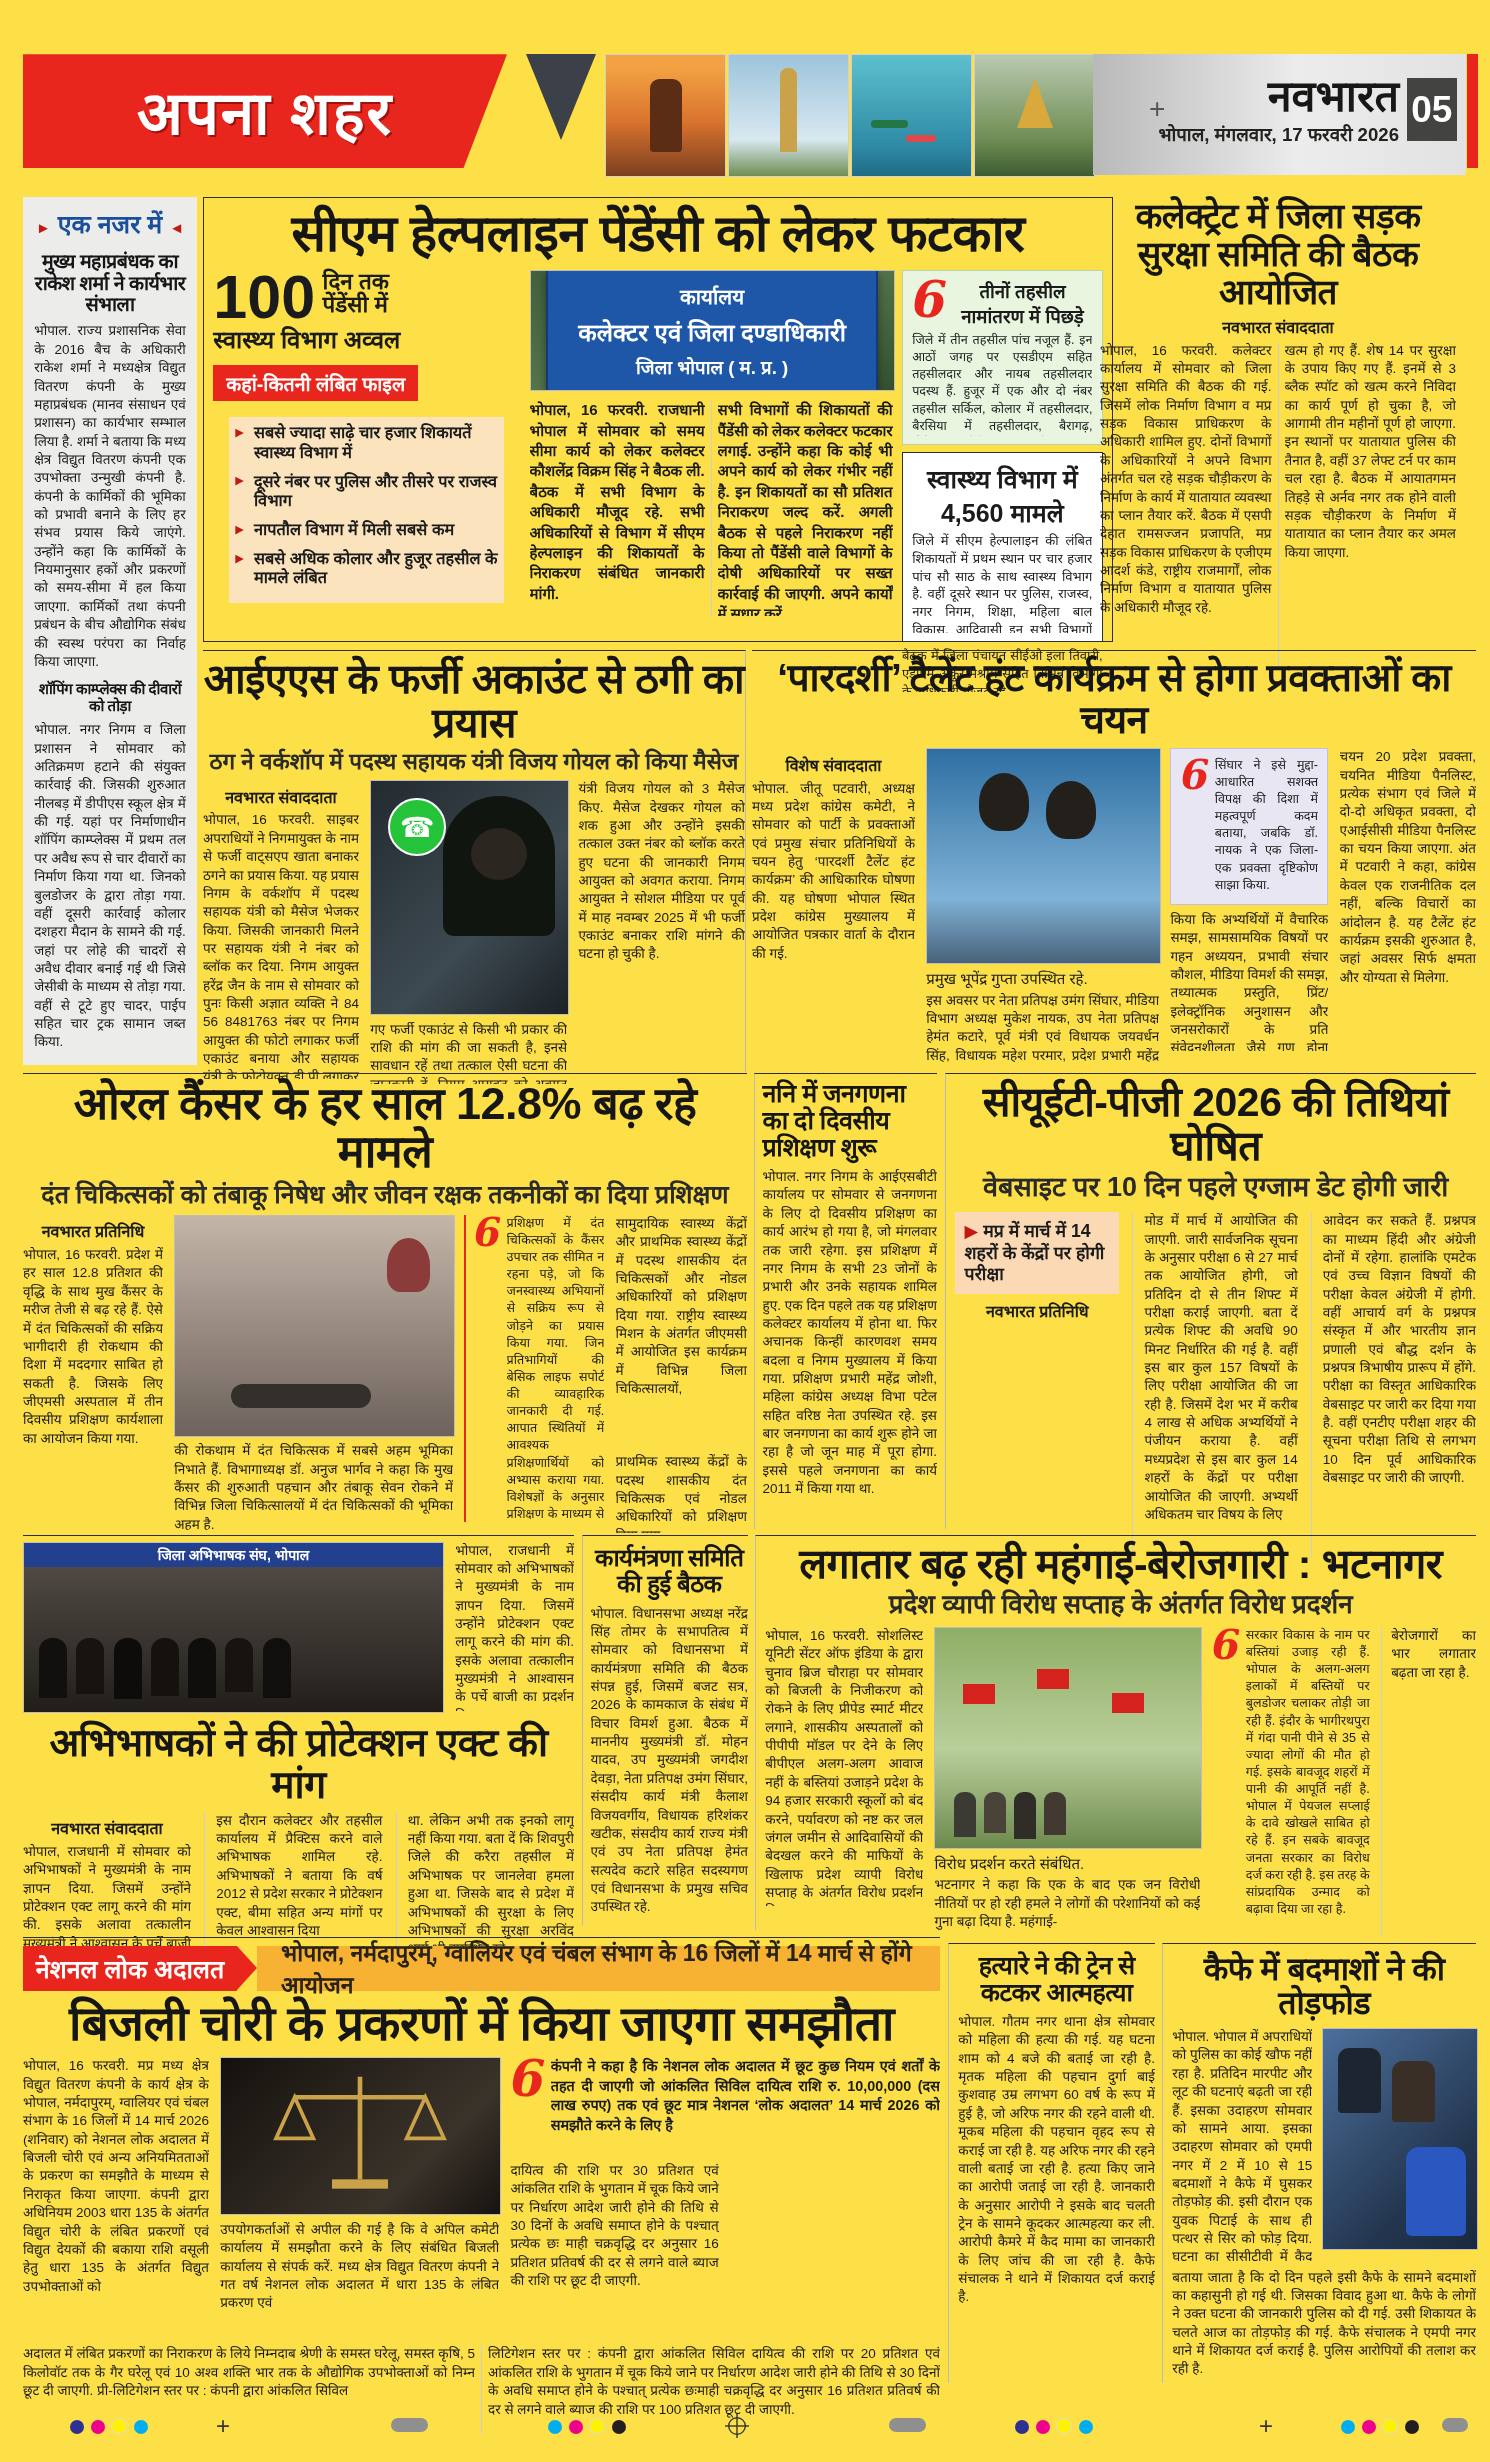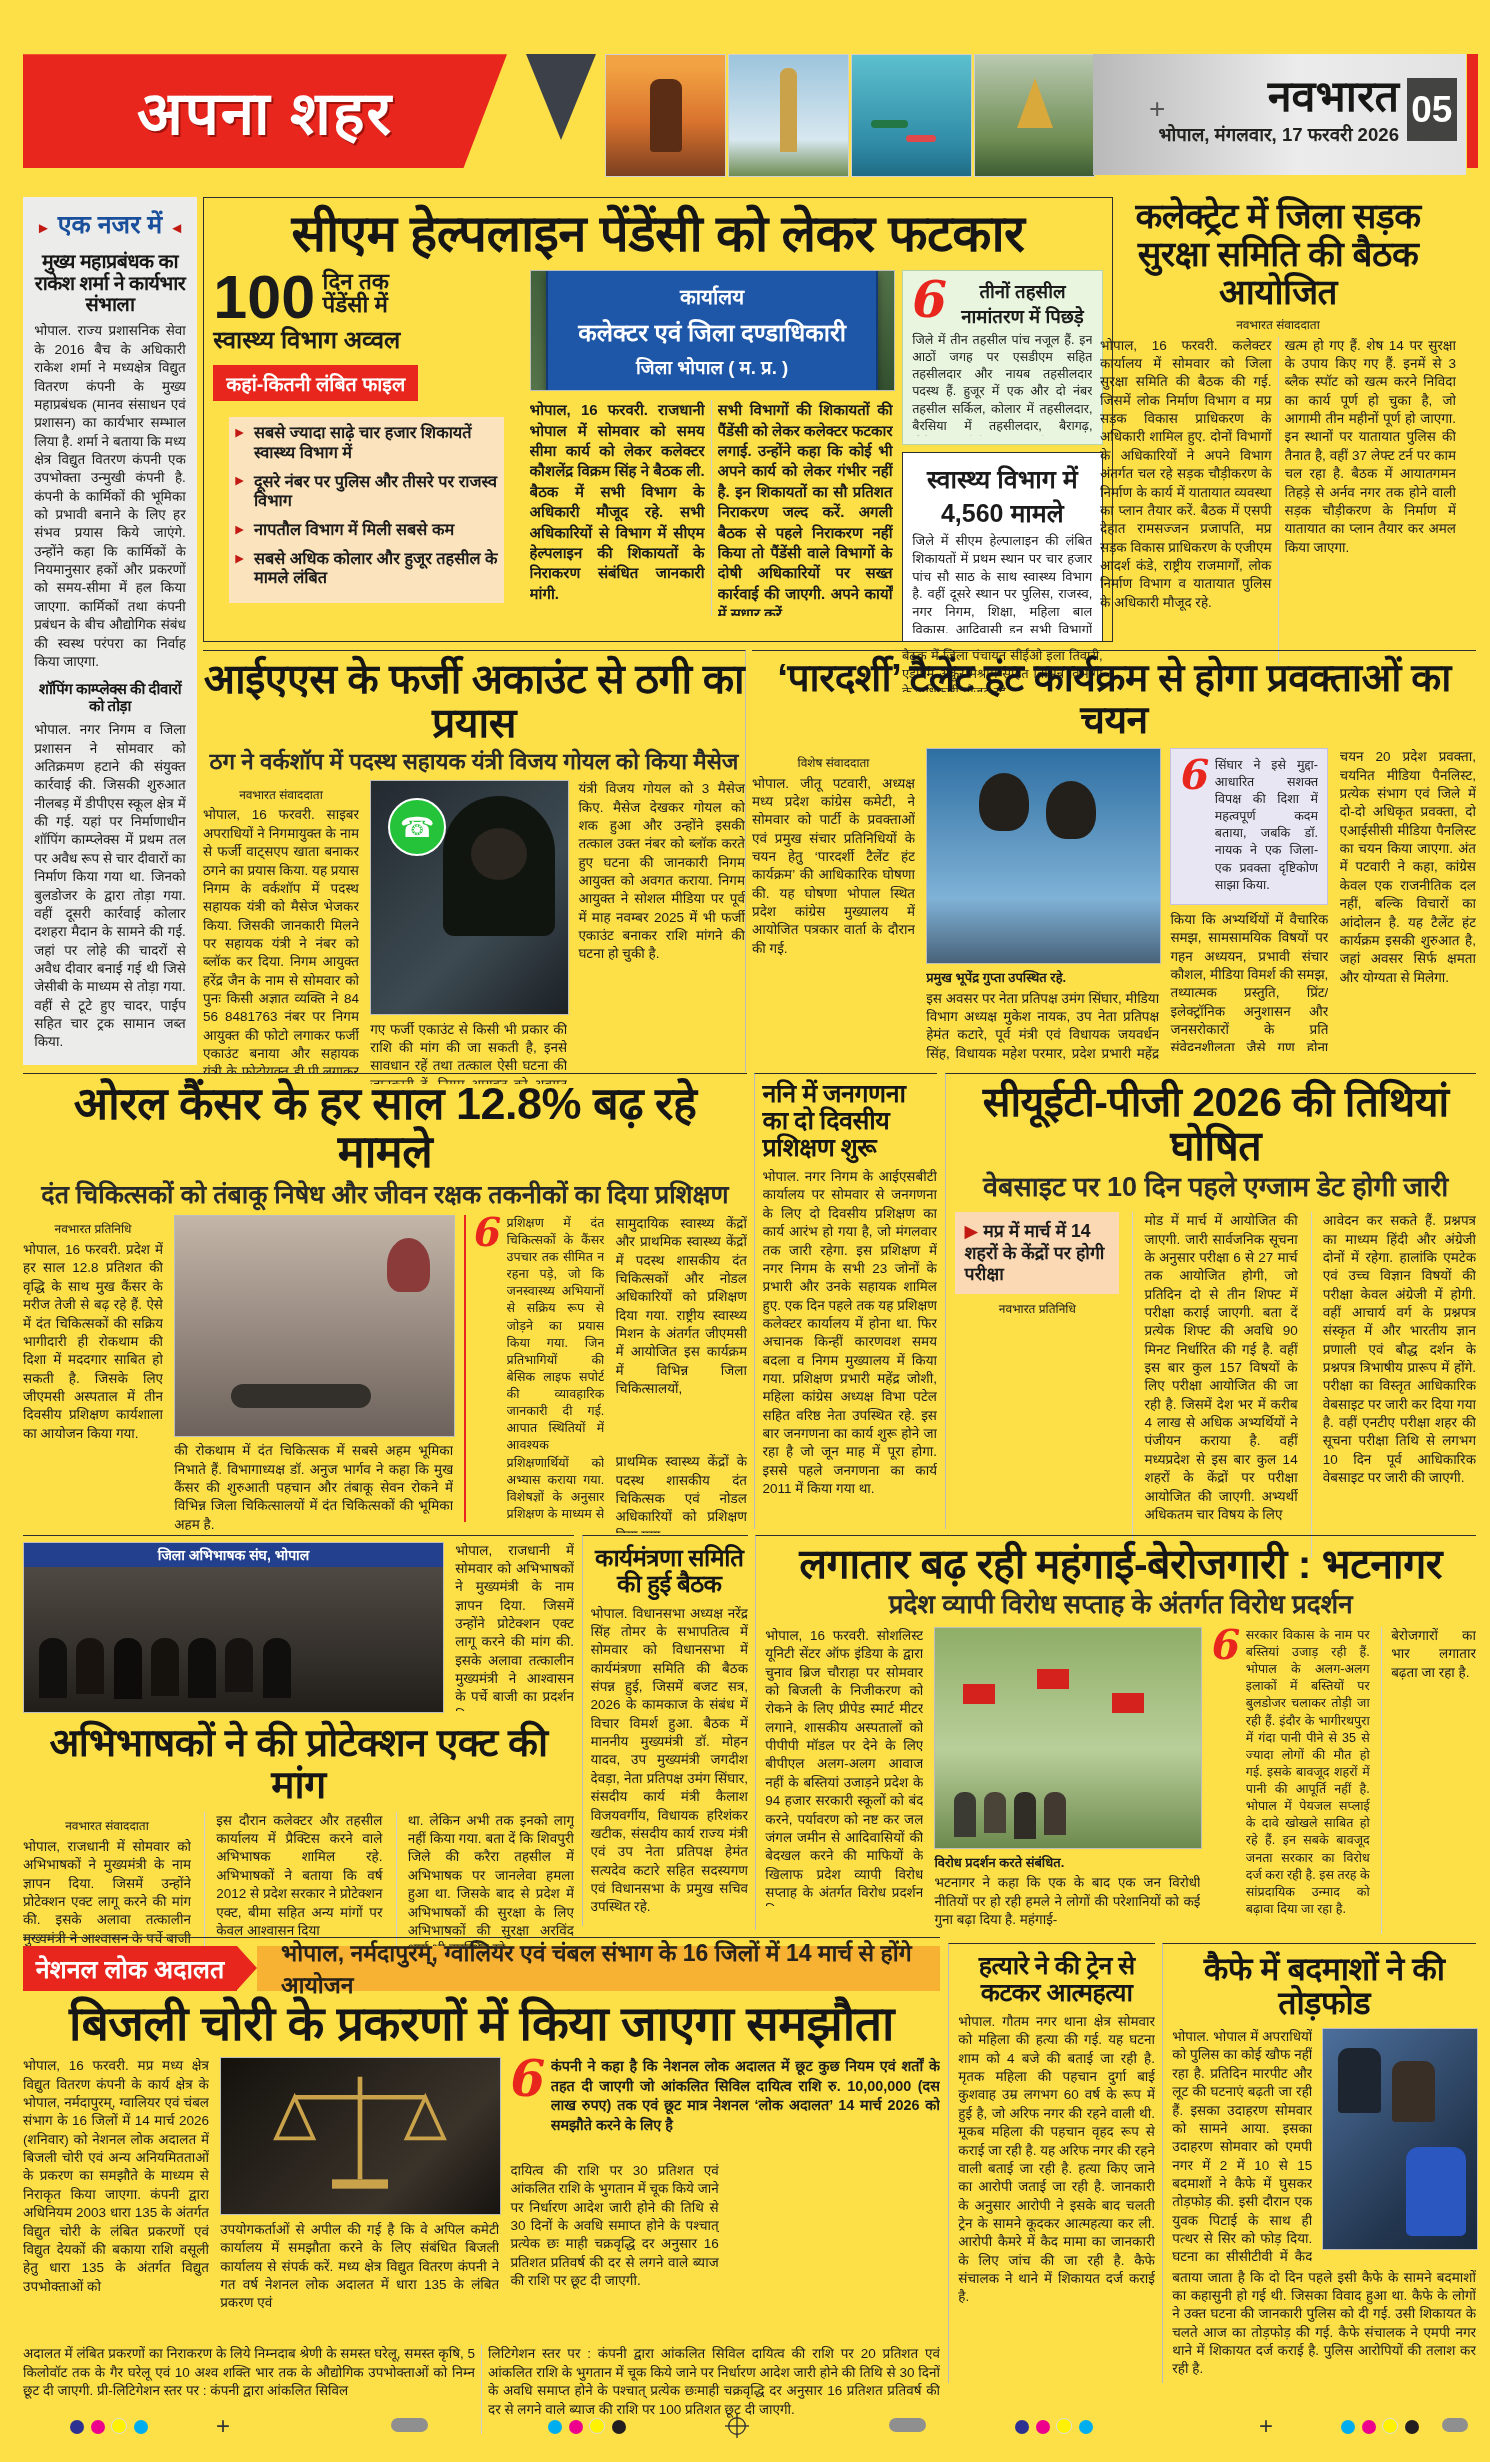--- a/index.html
+++ b/index.html
@@ -20,21 +20,21 @@
   .hphoto{height:121px;border:0.9px solid #d0d0d0;}
   .mastpanel{background:linear-gradient(90deg,#b9b9b9,#ececec 55%,#e2e2e2);height:121px;}
   .masthead{font-weight:800;font-size:43px;color:#171716;line-height:1;}
   .dateline{font-weight:700;font-size:18.6px;color:#22221f;margin-top:3.7px;}
   .pagenum{background:#434341;color:#fff;font-weight:800;font-size:37px;display:flex;align-items:center;justify-content:center;}
   .redbar{background:#e8261d;}
   .plus{color:#555;font-size:28px;font-weight:400;}
   
   .art-head{font-weight:800;color:#161616;text-align:center;line-height:1.08;letter-spacing:-0.5px;}
   .art-sub{font-weight:700;color:#2a2a2a;text-align:center;line-height:1.15;}
-  .byline{font-weight:400;text-align:center;font-size:12px;margin:5.6px 0 3.7px;}
+  .byline{font-weight:700;text-align:center;font-size:16px;margin:5.6px 0 3.7px;}
   .body{font-size:13.5px;line-height:1.36;text-align:justify;overflow:hidden;}
   .lede{font-weight:700;}
   .cols2{column-count:2;column-gap:13px;column-rule:0.9px solid #cfcfcf;}
   .rule-t{border-top:1.9px solid #2e2e2e;}
   .boxed{border:1.9px solid #2e2e2e;}
   
   .statnum{font-weight:800;font-size:61px;line-height:.9;}
   .statside{font-weight:800;font-size:22.4px;line-height:1.05;}
   .facttab{background:#e8261d;color:#fff;font-weight:800;font-size:19.6px;padding:4.7px 13px;display:inline-block;}
   .factbox{background:#fbe4bd;padding:9.3px 11.2px;}
@@ -46,21 +46,21 @@
   .sign .s2{font-size:24px;font-weight:800;margin-top:5.6px;}
   .sign .s3{font-size:18.6px;font-weight:700;margin-top:5.6px;}
   .qgreen{background:#e9f5df;border:0.9px solid #b9d3a8;padding:7.5px 9.3px;}
   .qlav{background:#e9e6f4;border:0.9px solid #c6c0e0;padding:7.5px 9.3px;}
   .qtitle{font-weight:800;font-size:20.5px;text-align:center;margin-bottom:3.7px;}
   .qmark{color:#e8261d;font-family:"DejaVu Serif","Liberation Serif",serif;font-style:italic;font-weight:900;font-size:50px;line-height:.8;float:left;margin:1.9px 5.6px 0 0;}
   .subbox{border:1.9px solid #2e2e2e;background:#fff;padding:7.5px 9.3px;}
   .subbox .t{font-weight:800;font-size:25px;text-align:center;margin-bottom:3.7px;}
   
   .photo{position:relative;border:0.9px solid #bdbdbd;overflow:hidden;}
-  .caption{font-size:13px;font-weight:700;margin-top:3.7px;text-align:left;}
+  .caption{font-size:15px;font-weight:400;margin-top:3.7px;text-align:left;}
   .capband{position:absolute;left:0;right:0;top:0;background:#23408e;color:#fff;font-weight:700;font-size:14px;text-align:center;padding:2.8px 0;}
   .wacircle{position:absolute;left:17px;top:17px;width:54px;height:54px;border-radius:50%;background:#25c33a;display:flex;align-items:center;justify-content:center;color:#fff;font-size:28px;border:2.8px solid #fff;}
   .hood{position:absolute;right:13px;top:15px;width:112px;height:140px;background:#11150f;border-radius:56px 56px 11.2px 11.2px;}
   .hood::after{content:"";position:absolute;left:28px;top:32px;width:56px;height:52px;border-radius:50%;background:#2c2620;}
   .head1,.head2{position:absolute;top:24px;width:50px;height:58px;border-radius:50% 50% 40% 40%;background:#23201c;}
   .flag{position:absolute;width:32px;height:20.5px;background:#d6221c;}
   .kickerlabel{background:#e8261d;color:#fff;font-weight:800;font-size:25px;display:flex;align-items:center;justify-content:center;}
   .kickerband{background:#f8b233;color:#27221a;font-weight:800;font-size:23px;display:flex;align-items:center;padding-left:24px;}
   .karrow{width:0;height:0;border-top:22.4px solid transparent;border-bottom:22.4px solid transparent;border-left:20.5px solid #e8261d;}
   

